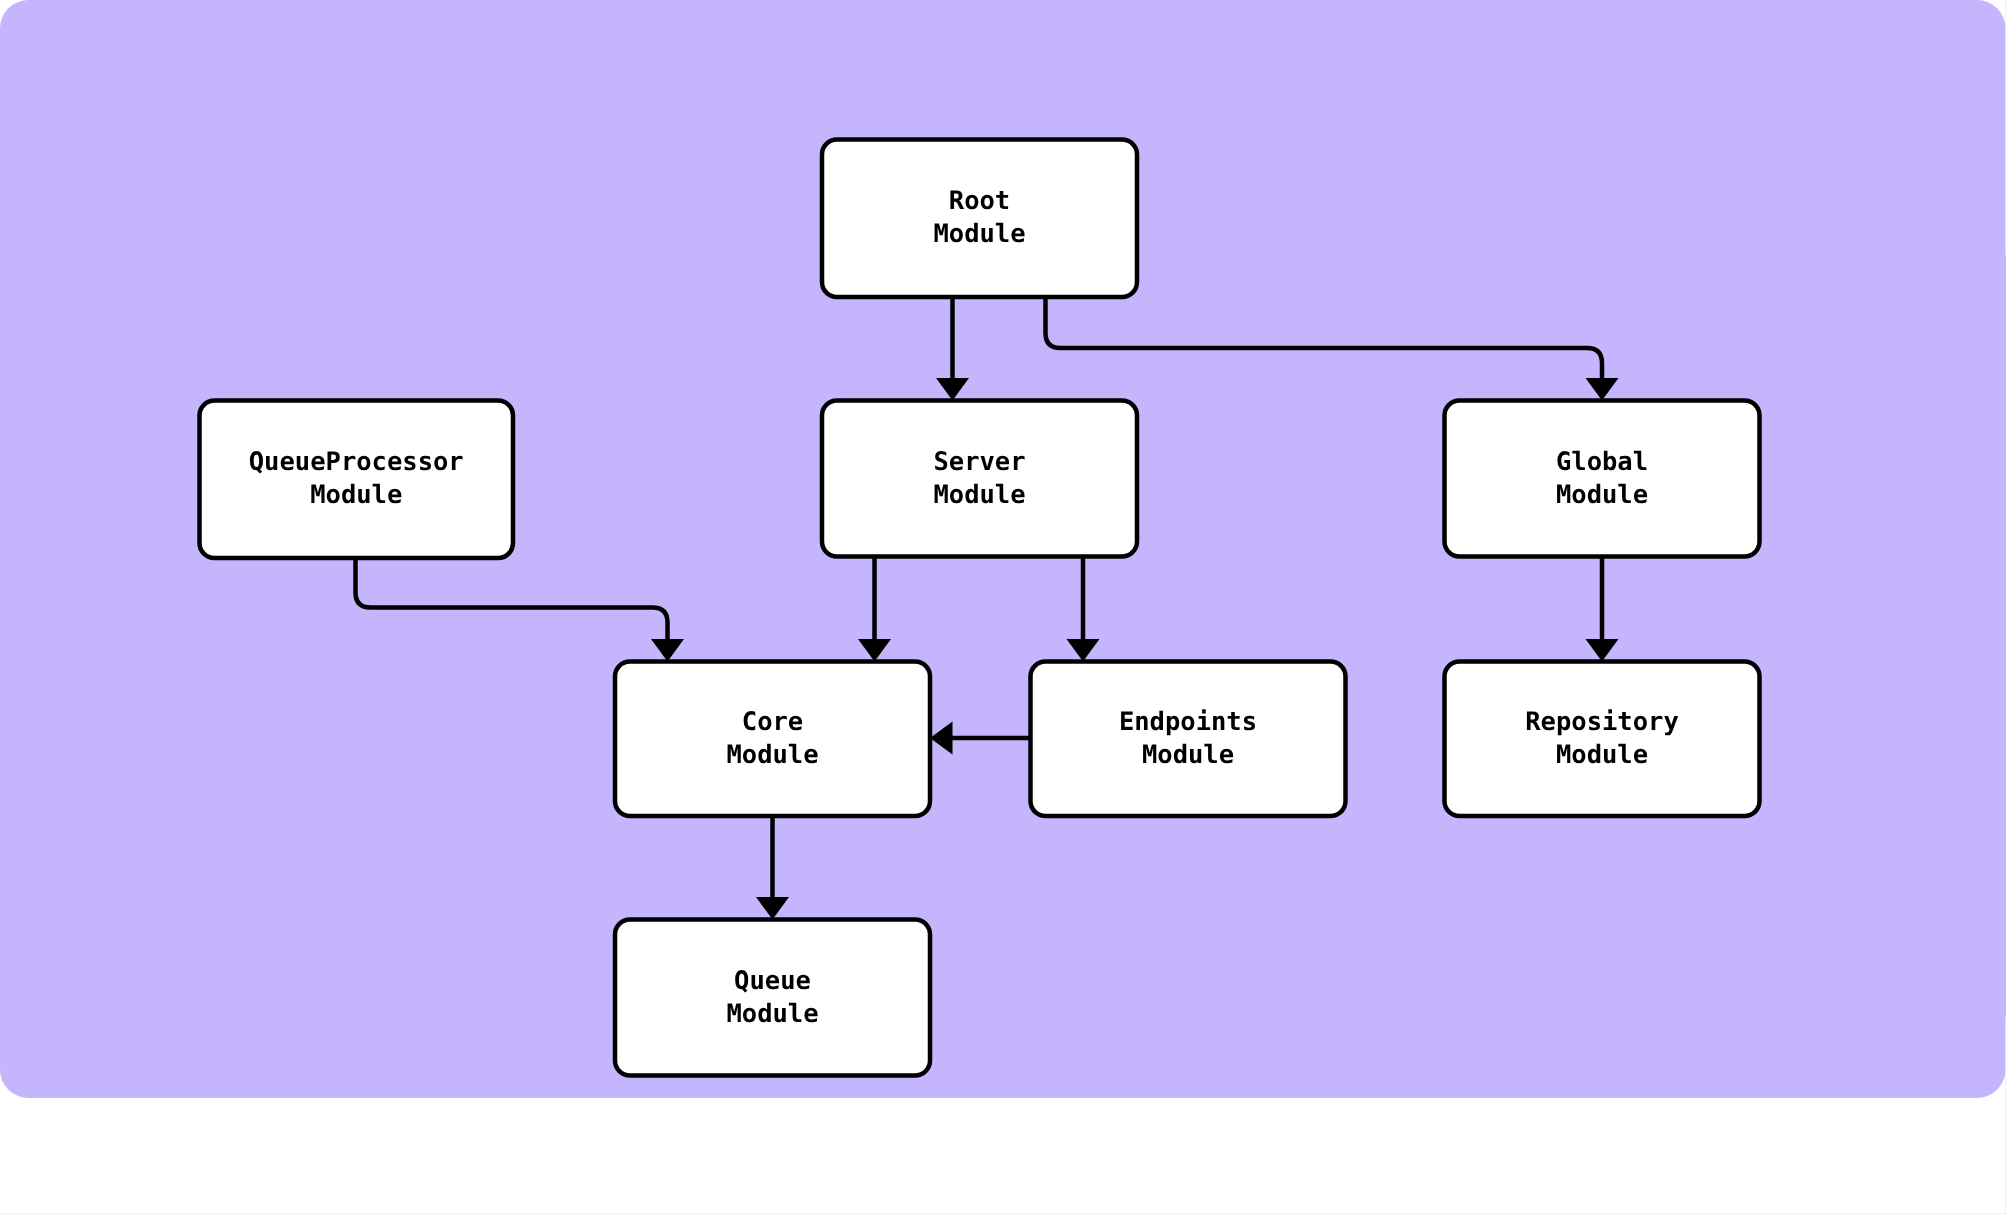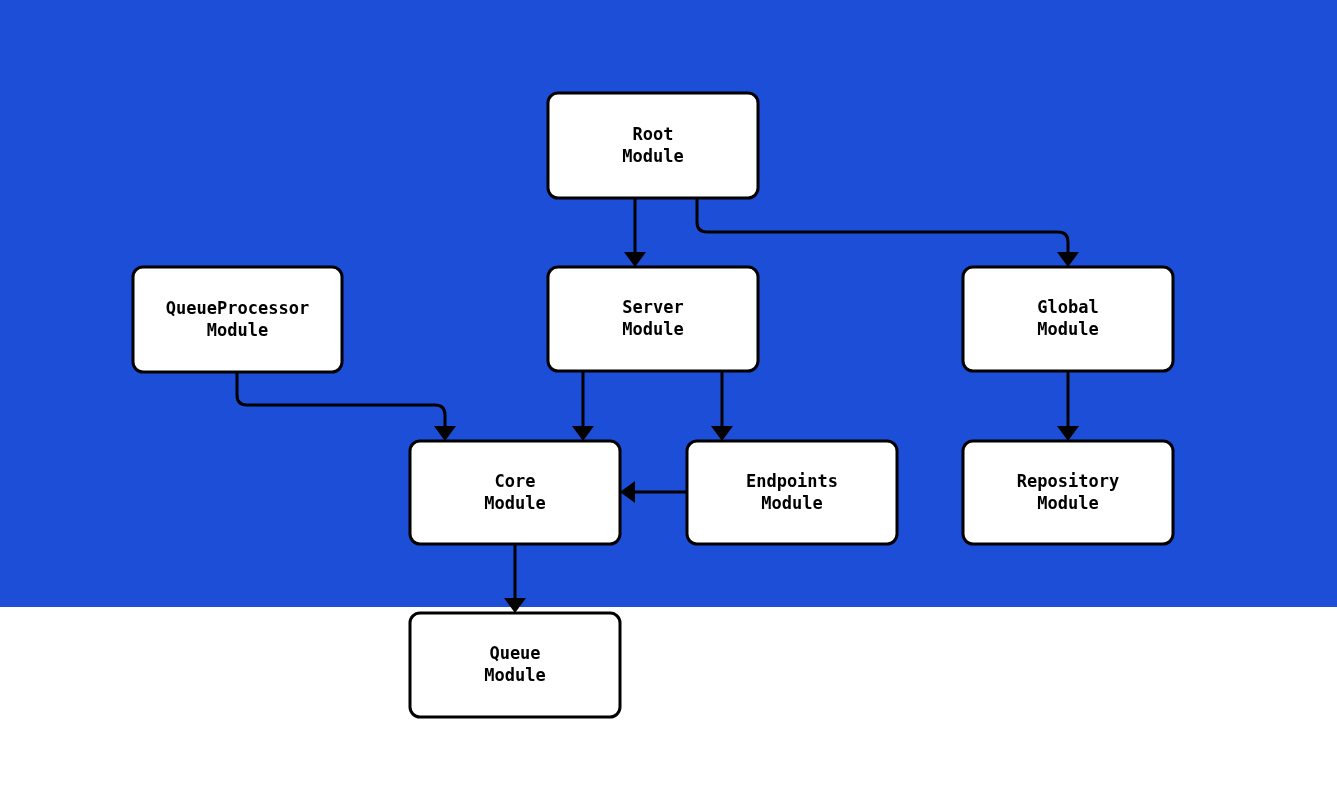--- a/index.html
+++ b/index.html
@@ -10,22 +10,23 @@
   }
   body {
     width: 1337px;
     height: 809px;
     overflow: hidden;
     font-family: "DejaVu Sans Mono", "Liberation Mono", monospace;
   }
   #diagram-canvas {
     position: relative;
     width: 1337px;
-    height: 607px;
-    background: #1d4ed8;
+    height: 732px;
+    background: #c4b5fd;
+    border-radius: 19px;
   }
   svg.diagram {
     position: absolute;
     top: 0;
     left: 0;
     width: 1337px;
     height: 809px;
     display: block;
   }
   .node-box {

